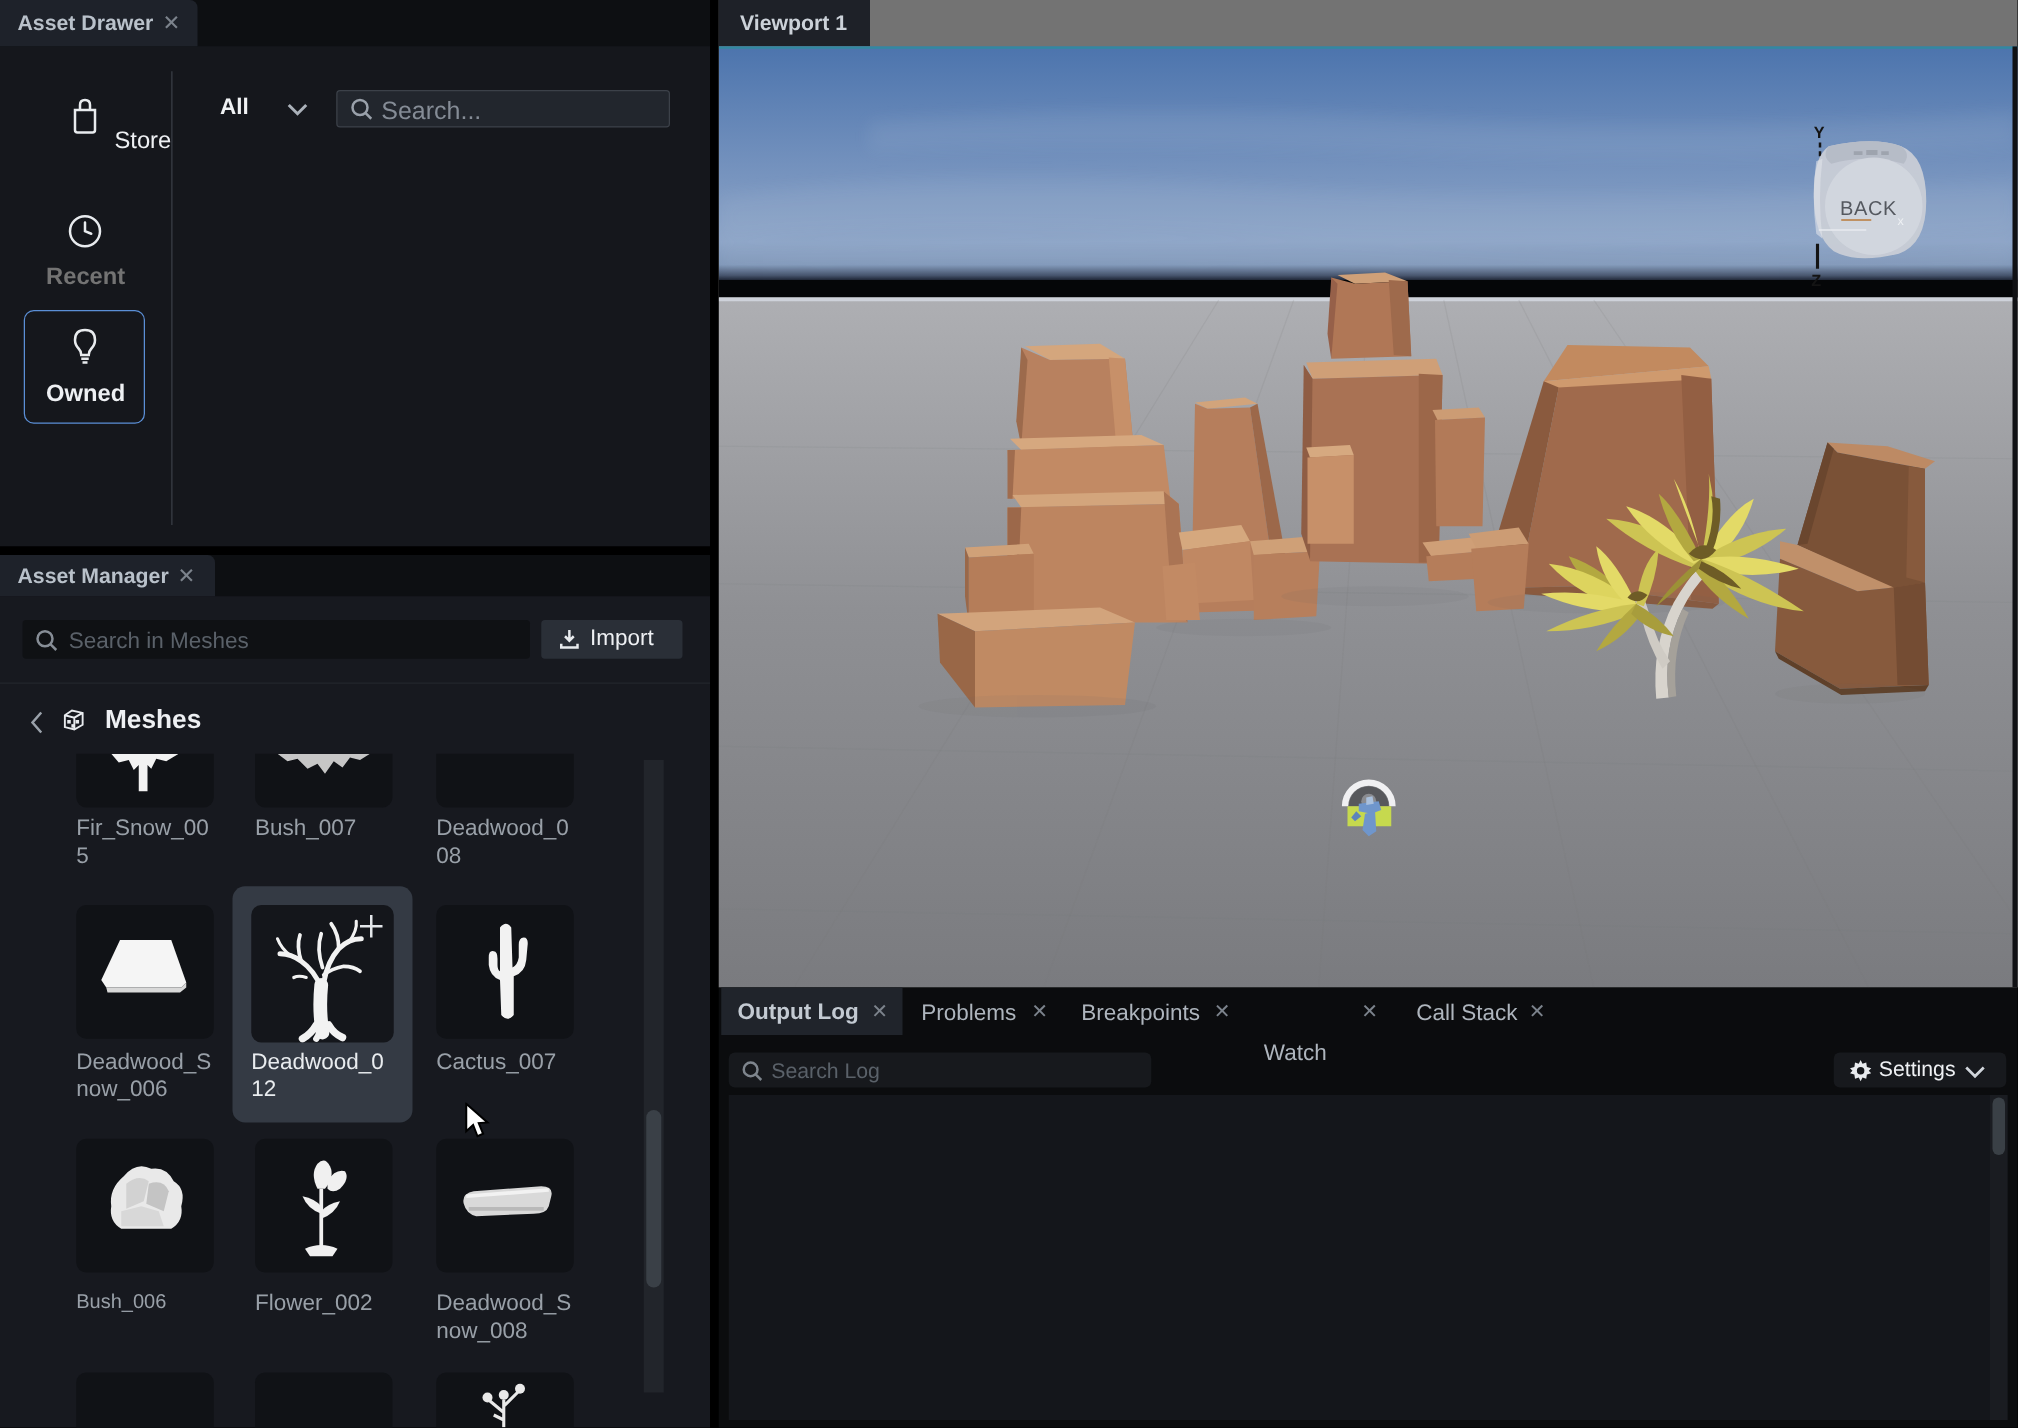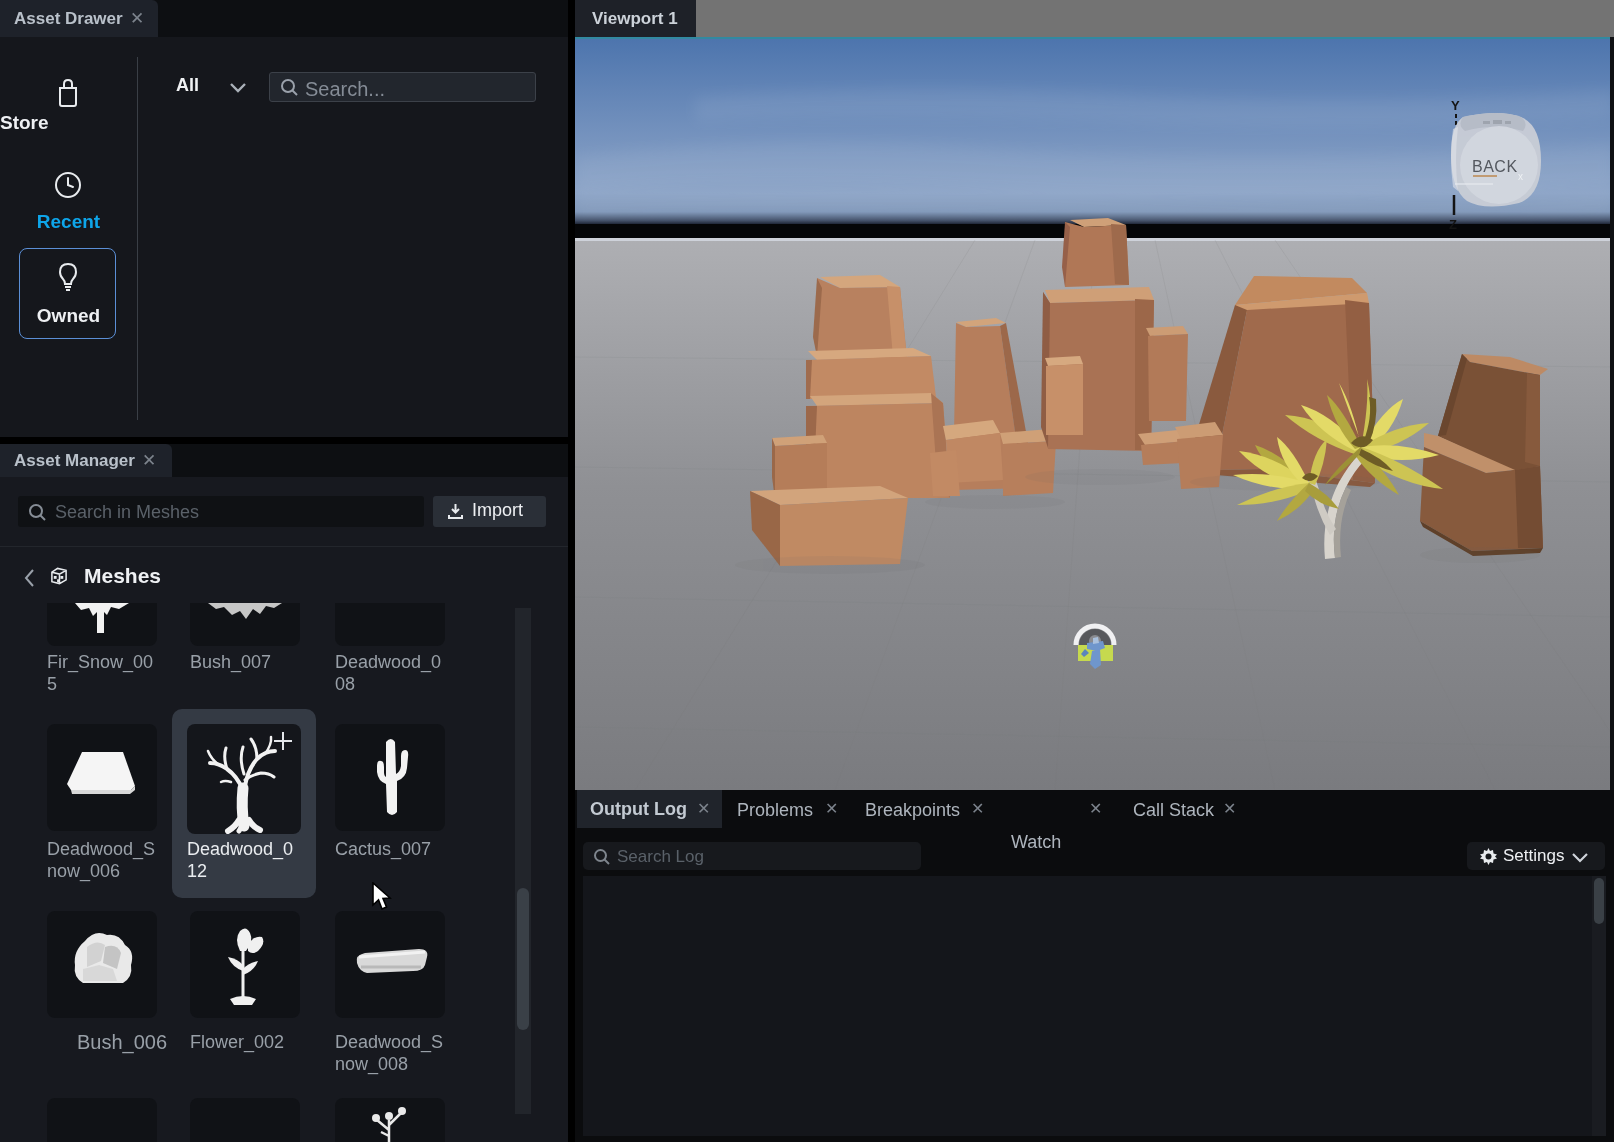--- a/index.html
+++ b/index.html
@@ -17,27 +17,27 @@
   <div class="abs" style="left:0;top:0;width:158px;height:37px;background:#1e222a;border-radius:0 6px 0 0;"></div>
   <div class="abs tabtext" style="left:14px;top:9px;font-size:17px;">Asset Drawer</div>
   <div class="abs" style="left:130px;top:8px;font-size:17px;color:#7c838c;">✕</div>
 
   <div class="abs" style="left:137px;top:57px;width:1px;height:363px;background:#3a3f46;"></div>
 
   <svg class="abs" style="left:54px;top:78px;" width="28" height="30" viewBox="0 0 28 30">
     <path d="M6 10 L22 10 L22 26 Q22 28 20 28 L8 28 Q6 28 6 26 Z" fill="none" stroke="#e8ebee" stroke-width="2"></path>
     <path d="M10 10 L10 6 Q10 2 14 2 Q18 2 18 6 L18 10" fill="none" stroke="#e8ebee" stroke-width="2"></path>
   </svg>
-  <div class="abs" style="left:0;top:112px;width:137px;text-align:left;color:#eef0f3;font-size:19px;font-weight:bold;">Store</div>
+  <div class="abs" style="left:0;top:102px;width:137px;text-align:right;color:#eef0f3;font-size:19px;font-weight:normal;">Store</div>
 
   <svg class="abs" style="left:54px;top:171px;" width="28" height="28" viewBox="0 0 28 28">
     <circle cx="14" cy="14" r="12" fill="none" stroke="#e8ebee" stroke-width="2"></circle>
     <path d="M14 7 L14 14 L19 16" fill="none" stroke="#e8ebee" stroke-width="2" stroke-linecap="round"></path>
   </svg>
-  <div class="abs" style="left:0;top:211px;width:137px;text-align:center;color:#0ea5e9;font-size:19px;font-weight:bold;">Recent</div>
+  <div class="abs" style="left:0;top:211px;width:137px;text-align:center;color:#737373;font-size:19px;font-weight:bold;">Recent</div>
 
   <div class="abs" style="left:19px;top:248px;width:97px;height:91px;border:1px solid #5b8fd6;border-radius:8px;"></div>
   <svg class="abs" style="left:56px;top:262px;" width="24" height="32" viewBox="0 0 24 32">
     <path d="M12 2 Q20 2 20 10 Q20 14 17 17 Q15 19 15 22 L9 22 Q9 19 7 17 Q4 14 4 10 Q4 2 12 2 Z" fill="none" stroke="#e8ebee" stroke-width="2"></path>
     <path d="M9 25 L15 25 M10 28 L14 28" stroke="#e8ebee" stroke-width="2"></path>
   </svg>
   <div class="abs" style="left:0;top:305px;width:137px;text-align:center;color:#eef0f3;font-size:19px;font-weight:bold;">Owned</div>
 
   <div class="abs" style="left:176px;top:75px;color:#f0f2f4;font-size:18px;font-weight:bold;">All</div>
   <svg class="abs" style="left:228px;top:82px;" width="20" height="12" viewBox="0 0 20 12">
@@ -76,21 +76,21 @@
     <path d="M10 2 L3 10 L10 18" fill="none" stroke="#9aa1aa" stroke-width="2"></path>
   </svg>
   <svg class="abs" style="left:50px;top:122px;" width="18" height="20" viewBox="0 0 19 20">
     <path d="M2 6 L8 2 L17 4 L17 14 L10 18 L2 16 Z M2 6 L10 8 L17 4 M10 8 L10 18" fill="none" stroke="#e8ebee" stroke-width="1.6"></path>
     <rect x="4" y="10" width="3" height="3" fill="#e8ebee"></rect>
       <rect x="11" y="10" width="3" height="3" fill="#e8ebee"></rect>
     <rect x="7.5" y="13.5" width="3" height="3" fill="#e8ebee"></rect>
   </svg>
   <div class="abs" style="left:84px;top:120px;color:#eef0f3;font-size:21px;font-weight:bold;">Meshes</div>
 
-  <div class="abs" style="left:0;top:159px;width:568px;height:539px;overflow:hidden;">
+  <div class="abs" style="left:14px;top:159px;width:568px;height:539px;overflow:hidden;">
 
     <div class="abs" style="left:47px;top:-64px;width:110px;height:107px;background:#101216;border-radius:8px;"></div>
     <div class="abs" style="left:190px;top:-64px;width:110px;height:107px;background:#101216;border-radius:8px;"></div>
     <div class="abs" style="left:335px;top:-64px;width:110px;height:107px;background:#101216;border-radius:8px;"></div>
 
     <svg class="abs" style="left:47px;top:0px;" width="110" height="43" viewBox="0 0 110 43">
       <path d="M28 0 L82 0 L72 6 L64 4 L60 12 L57 9 L57 30 L50 30 L50 9 L46 13 L42 5 L34 7 Z" fill="#f2f2f2"></path>
     </svg>
     <svg class="abs" style="left:190px;top:0px;" width="110" height="43" viewBox="0 0 110 43">
       <path d="M18 0 L92 0 L84 5 L76 3 L70 11 L63 6 L56 16 L50 8 L42 12 L34 4 L26 6 Z" fill="#c6c6c6"></path>
@@ -151,21 +151,21 @@
       <path d="M50 40 Q44 28 50 20 Q56 14 60 22 Q64 30 56 40 Z" fill="#f0f0f0"></path>
       <path d="M58 34 Q64 24 72 26 Q76 32 68 40 Q62 44 58 40 Z" fill="#f0f0f0"></path>
       <path d="M40 88 Q53 82 66 88 L62 94 L44 94 Z" fill="#f0f0f0"></path>
     </svg>
     <div class="abs" style="left:335px;top:308px;width:110px;height:107px;background:#101216;border-radius:8px;"></div>
     <svg class="abs" style="left:335px;top:308px;" width="110" height="107" viewBox="0 0 110 107">
       <path d="M22 52 Q20 44 30 42 L84 38 Q94 38 92 46 L90 54 Q88 60 78 60 L32 62 Q24 60 22 52 Z" fill="#d9d9d9"></path>
       <path d="M24 46 L90 41" stroke="#f2f2f2" stroke-width="3"></path>
       <path d="M26 56 L86 56" stroke="#b9b9b9" stroke-width="3"></path>
     </svg>
-    <div class="abs" style="left:47px;top:428px;width:120px;color:#99a0a8;font-size:20px;line-height:22px;text-align:right;">Bush_006</div>
+    <div class="abs" style="left:47px;top:428px;width:120px;color:#99a0a8;font-size:16px;line-height:22px;">Bush_006</div>
     <div class="abs" style="left:190px;top:428px;width:120px;color:#99a0a8;font-size:18px;line-height:22px;">Flower_002</div>
     <div class="abs" style="left:335px;top:428px;width:120px;color:#99a0a8;font-size:18px;line-height:22px;">Deadwood_S<br>now_008</div>
 
     <div class="abs" style="left:47px;top:495px;width:110px;height:107px;background:#101216;border-radius:8px;"></div>
     <svg class="abs" style="left:47px;top:495px;" width="110" height="107" viewBox="0 0 110 107">
       <path d="M33 107 Q36 98 34 92 M34 96 L28 90 M34 94 L40 88" stroke="#cfcfcf" stroke-width="2" fill="none"></path>
     </svg>
     <div class="abs" style="left:190px;top:495px;width:110px;height:107px;background:#101216;border-radius:8px;"></div>
     <svg class="abs" style="left:190px;top:495px;" width="110" height="107" viewBox="0 0 110 107">
       <path d="M62 107 L54 96 L66 88 L82 94 L88 107 Z" fill="#dcdcdc"></path>

